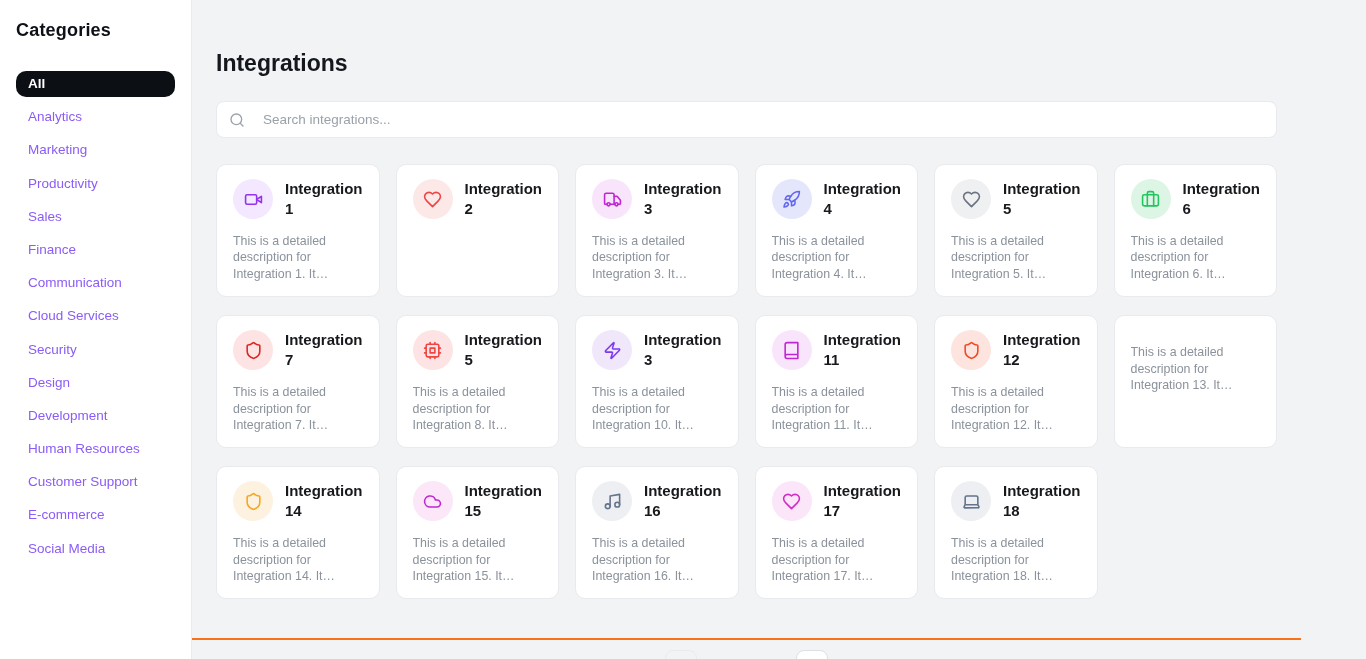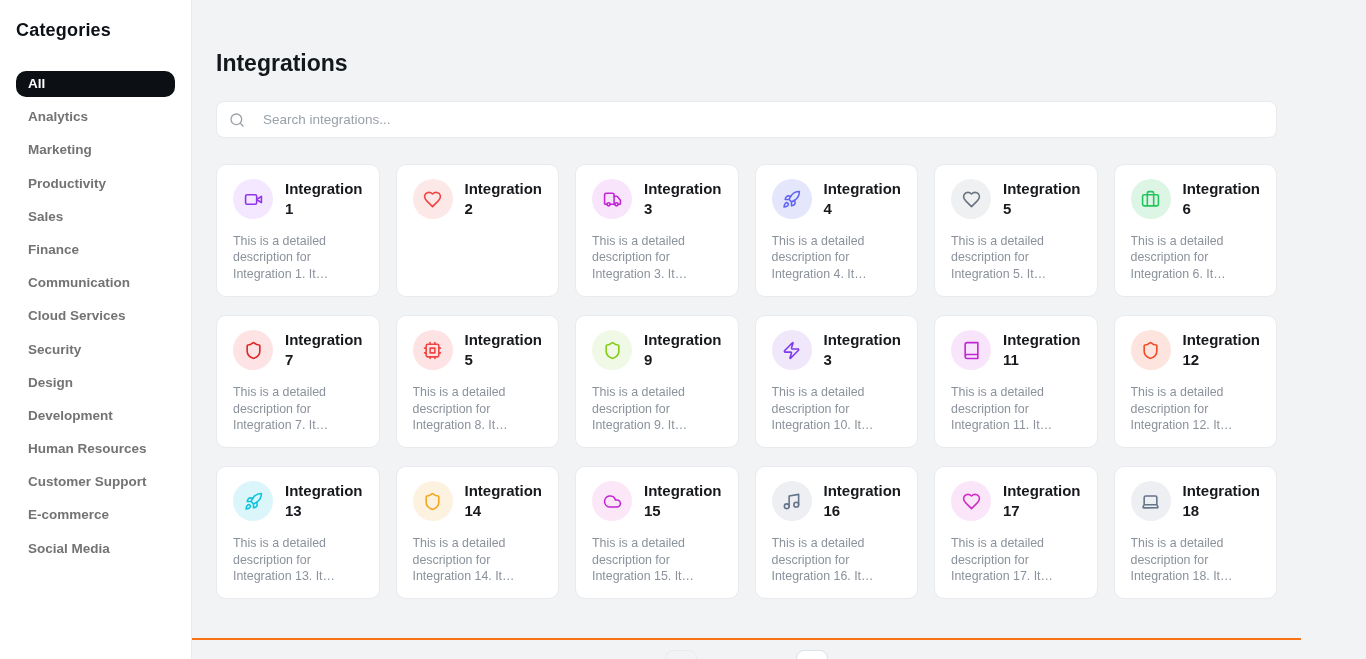--- a/index.html
+++ b/index.html
@@ -17,21 +17,21 @@
     background: #ffffff; border-right: 1px solid #e9ecef;
     padding: 16px;
   }
   .sidebar h2 {
     font-size: 18px; font-weight: 700; letter-spacing: .2px;
     margin: 4px 0 30px 0; color: #0d1117;
   }
   .cat-item {
     display: block; width: 100%; text-align: left;
     background: transparent; border: none; cursor: pointer;
-    font-family: inherit; font-size: 13.5px; font-weight: 700; color: #737373;
+    font-family: inherit; font-size: 13.5px; font-weight: 400; color: #8b5cf6;
     padding: 5px 12px; margin-bottom: 7px; border-radius: 10px;
     line-height: 1.2;
   }
   .cat-item.active { background: #0c0f14; color: #ffffff; font-weight: 600; }
 
   
   .main { flex: 1; display: flex; flex-direction: column; height: 100%; margin-top: 32px; }
   .content { flex: 1; padding: 18px 24px 0 24px; overflow: hidden; }
   .page-title { font-size: 23px; font-weight: 800; color: #14171c; margin-bottom: 24px; }
 
@@ -222,74 +222,52 @@
                   <path d="M9 2v2"></path>
                   <path d="M9 20v2"></path>
                 </svg>
               </span>
               <h3 class="card-title">Integration 5</h3>
             </div>
             <p class="card-desc">This is a detailed description for Integration 8. It provides...</p>
           </div>
           <div class="card">
             <div class="card-head">
-              <span class="icon-circle" style="background: rgb(240, 248, 230); color: rgb(132, 204, 22);">
+              <span class="icon-circle" style="background: rgb(240, 231, 251); color: rgb(124, 58, 237);">
+                <svg width="19" height="19" viewBox="0 0 24 24" fill="none" stroke="currentColor" stroke-width="2" stroke-linecap="round" stroke-linejoin="round">
+                  <path d="M4 14a1 1 0 0 1-.78-1.63l9.9-10.2a.5.5 0 0 1 .86.46l-1.92 6.02A1 1 0 0 0 13 10h7a1 1 0 0 1 .78 1.63l-9.9 10.2a.5.5 0 0 1-.86-.46l1.92-6.02A1 1 0 0 0 11 14z"></path>
+                </svg>
+              </span>
+              <h3 class="card-title">Integration 3</h3>
+            </div>
+            <p class="card-desc">This is a detailed description for Integration 10. It provides...</p>
+          </div>
+          <div class="card">
+            <div class="card-head">
+              <span class="icon-circle" style="background: rgb(249, 229, 251); color: rgb(192, 38, 211);">
+                <svg width="19" height="19" viewBox="0 0 24 24" fill="none" stroke="currentColor" stroke-width="2" stroke-linecap="round" stroke-linejoin="round">
+                  <path d="M4 19.5v-15A2.5 2.5 0 0 1 6.5 2H20v20H6.5a2.5 2.5 0 0 1 0-5H20"></path>
+                </svg>
+              </span>
+              <h3 class="card-title">Integration 11</h3>
+            </div>
+            <p class="card-desc">This is a detailed description for Integration 11. It provides...</p>
+          </div>
+          <div class="card">
+            <div class="card-head">
+              <span class="icon-circle" style="background: rgb(253, 228, 222); color: rgb(240, 74, 35);">
                 <svg width="19" height="19" viewBox="0 0 24 24" fill="none" stroke="currentColor" stroke-width="2" stroke-linecap="round" stroke-linejoin="round">
                   <path d="M20 13c0 5-3.5 7.5-7.66 8.95a1 1 0 0 1-.67-.01C7.5 20.5 4 18 4 13V6a1 1 0 0 1 1-1c2 0 4.5-1.2 6.24-2.72a1.17 1.17 0 0 1 1.52 0C14.51 3.81 17 5 19 5a1 1 0 0 1 1 1z"></path>
                 </svg>
               </span>
-              <h3 class="card-title">Integration 9</h3>
-            </div>
-            <p class="card-desc">This is a detailed description for Integration 9. It provides...</p>
-          </div>
-          <div class="card">
-            <div class="card-head">
-              <span class="icon-circle" style="background: rgb(240, 231, 251); color: rgb(124, 58, 237);">
-                <svg width="19" height="19" viewBox="0 0 24 24" fill="none" stroke="currentColor" stroke-width="2" stroke-linecap="round" stroke-linejoin="round">
-                  <path d="M4 14a1 1 0 0 1-.78-1.63l9.9-10.2a.5.5 0 0 1 .86.46l-1.92 6.02A1 1 0 0 0 13 10h7a1 1 0 0 1 .78 1.63l-9.9 10.2a.5.5 0 0 1-.86-.46l1.92-6.02A1 1 0 0 0 11 14z"></path>
-                </svg>
-              </span>
-              <h3 class="card-title">Integration 3</h3>
-            </div>
-            <p class="card-desc">This is a detailed description for Integration 10. It provides...</p>
-          </div>
-          <div class="card">
-            <div class="card-head">
-              <span class="icon-circle" style="background: rgb(249, 229, 251); color: rgb(192, 38, 211);">
-                <svg width="19" height="19" viewBox="0 0 24 24" fill="none" stroke="currentColor" stroke-width="2" stroke-linecap="round" stroke-linejoin="round">
-                  <path d="M4 19.5v-15A2.5 2.5 0 0 1 6.5 2H20v20H6.5a2.5 2.5 0 0 1 0-5H20"></path>
-                </svg>
-              </span>
-              <h3 class="card-title">Integration 11</h3>
-            </div>
-            <p class="card-desc">This is a detailed description for Integration 11. It provides...</p>
-          </div>
-          <div class="card">
-            <div class="card-head">
-              <span class="icon-circle" style="background: rgb(253, 228, 222); color: rgb(240, 74, 35);">
-                <svg width="19" height="19" viewBox="0 0 24 24" fill="none" stroke="currentColor" stroke-width="2" stroke-linecap="round" stroke-linejoin="round">
-                  <path d="M20 13c0 5-3.5 7.5-7.66 8.95a1 1 0 0 1-.67-.01C7.5 20.5 4 18 4 13V6a1 1 0 0 1 1-1c2 0 4.5-1.2 6.24-2.72a1.17 1.17 0 0 1 1.52 0C14.51 3.81 17 5 19 5a1 1 0 0 1 1 1z"></path>
-                </svg>
-              </span>
               <h3 class="card-title">Integration 12</h3>
             </div>
             <p class="card-desc">This is a detailed description for Integration 12. It provides...</p>
           </div>
           <div class="card">
-            <div class="card-head">
-              <span class="icon-circle" style="background: rgb(219, 246, 250); color: rgb(14, 195, 221);">
-                <svg width="19" height="19" viewBox="0 0 24 24" fill="none" stroke="currentColor" stroke-width="2" stroke-linecap="round" stroke-linejoin="round">
-                  <path d="M4.5 16.5c-1.5 1.26-2 5-2 5s3.74-.5 5-2c.71-.84.7-2.13-.09-2.91a2.18 2.18 0 0 0-2.91-.09z"></path>
-                  <path d="m12 15-3-3a22 22 0 0 1 2-3.95A12.88 12.88 0 0 1 22 2c0 2.72-.78 7.5-6 11a22.35 22.35 0 0 1-4 2z"></path>
-                  <path d="M9 12H4s.55-3.03 2-4c1.62-1.08 5 0 5 0"></path>
-                  <path d="M12 15v5s3.03-.55 4-2c1.08-1.62 0-5 0-5"></path>
-                </svg>
-              </span>
-              <h3 class="card-title">Integration 13</h3>
-            </div>
             <p class="card-desc">This is a detailed description for Integration 13. It provides...</p>
           </div>
           <div class="card">
             <div class="card-head">
               <span class="icon-circle" style="background: rgb(253, 242, 223); color: rgb(245, 166, 35);">
                 <svg width="19" height="19" viewBox="0 0 24 24" fill="none" stroke="currentColor" stroke-width="2" stroke-linecap="round" stroke-linejoin="round">
                   <path d="M20 13c0 5-3.5 7.5-7.66 8.95a1 1 0 0 1-.67-.01C7.5 20.5 4 18 4 13V6a1 1 0 0 1 1-1c2 0 4.5-1.2 6.24-2.72a1.17 1.17 0 0 1 1.52 0C14.51 3.81 17 5 19 5a1 1 0 0 1 1 1z"></path>
                 </svg>
               </span>
               <h3 class="card-title">Integration 14</h3>

